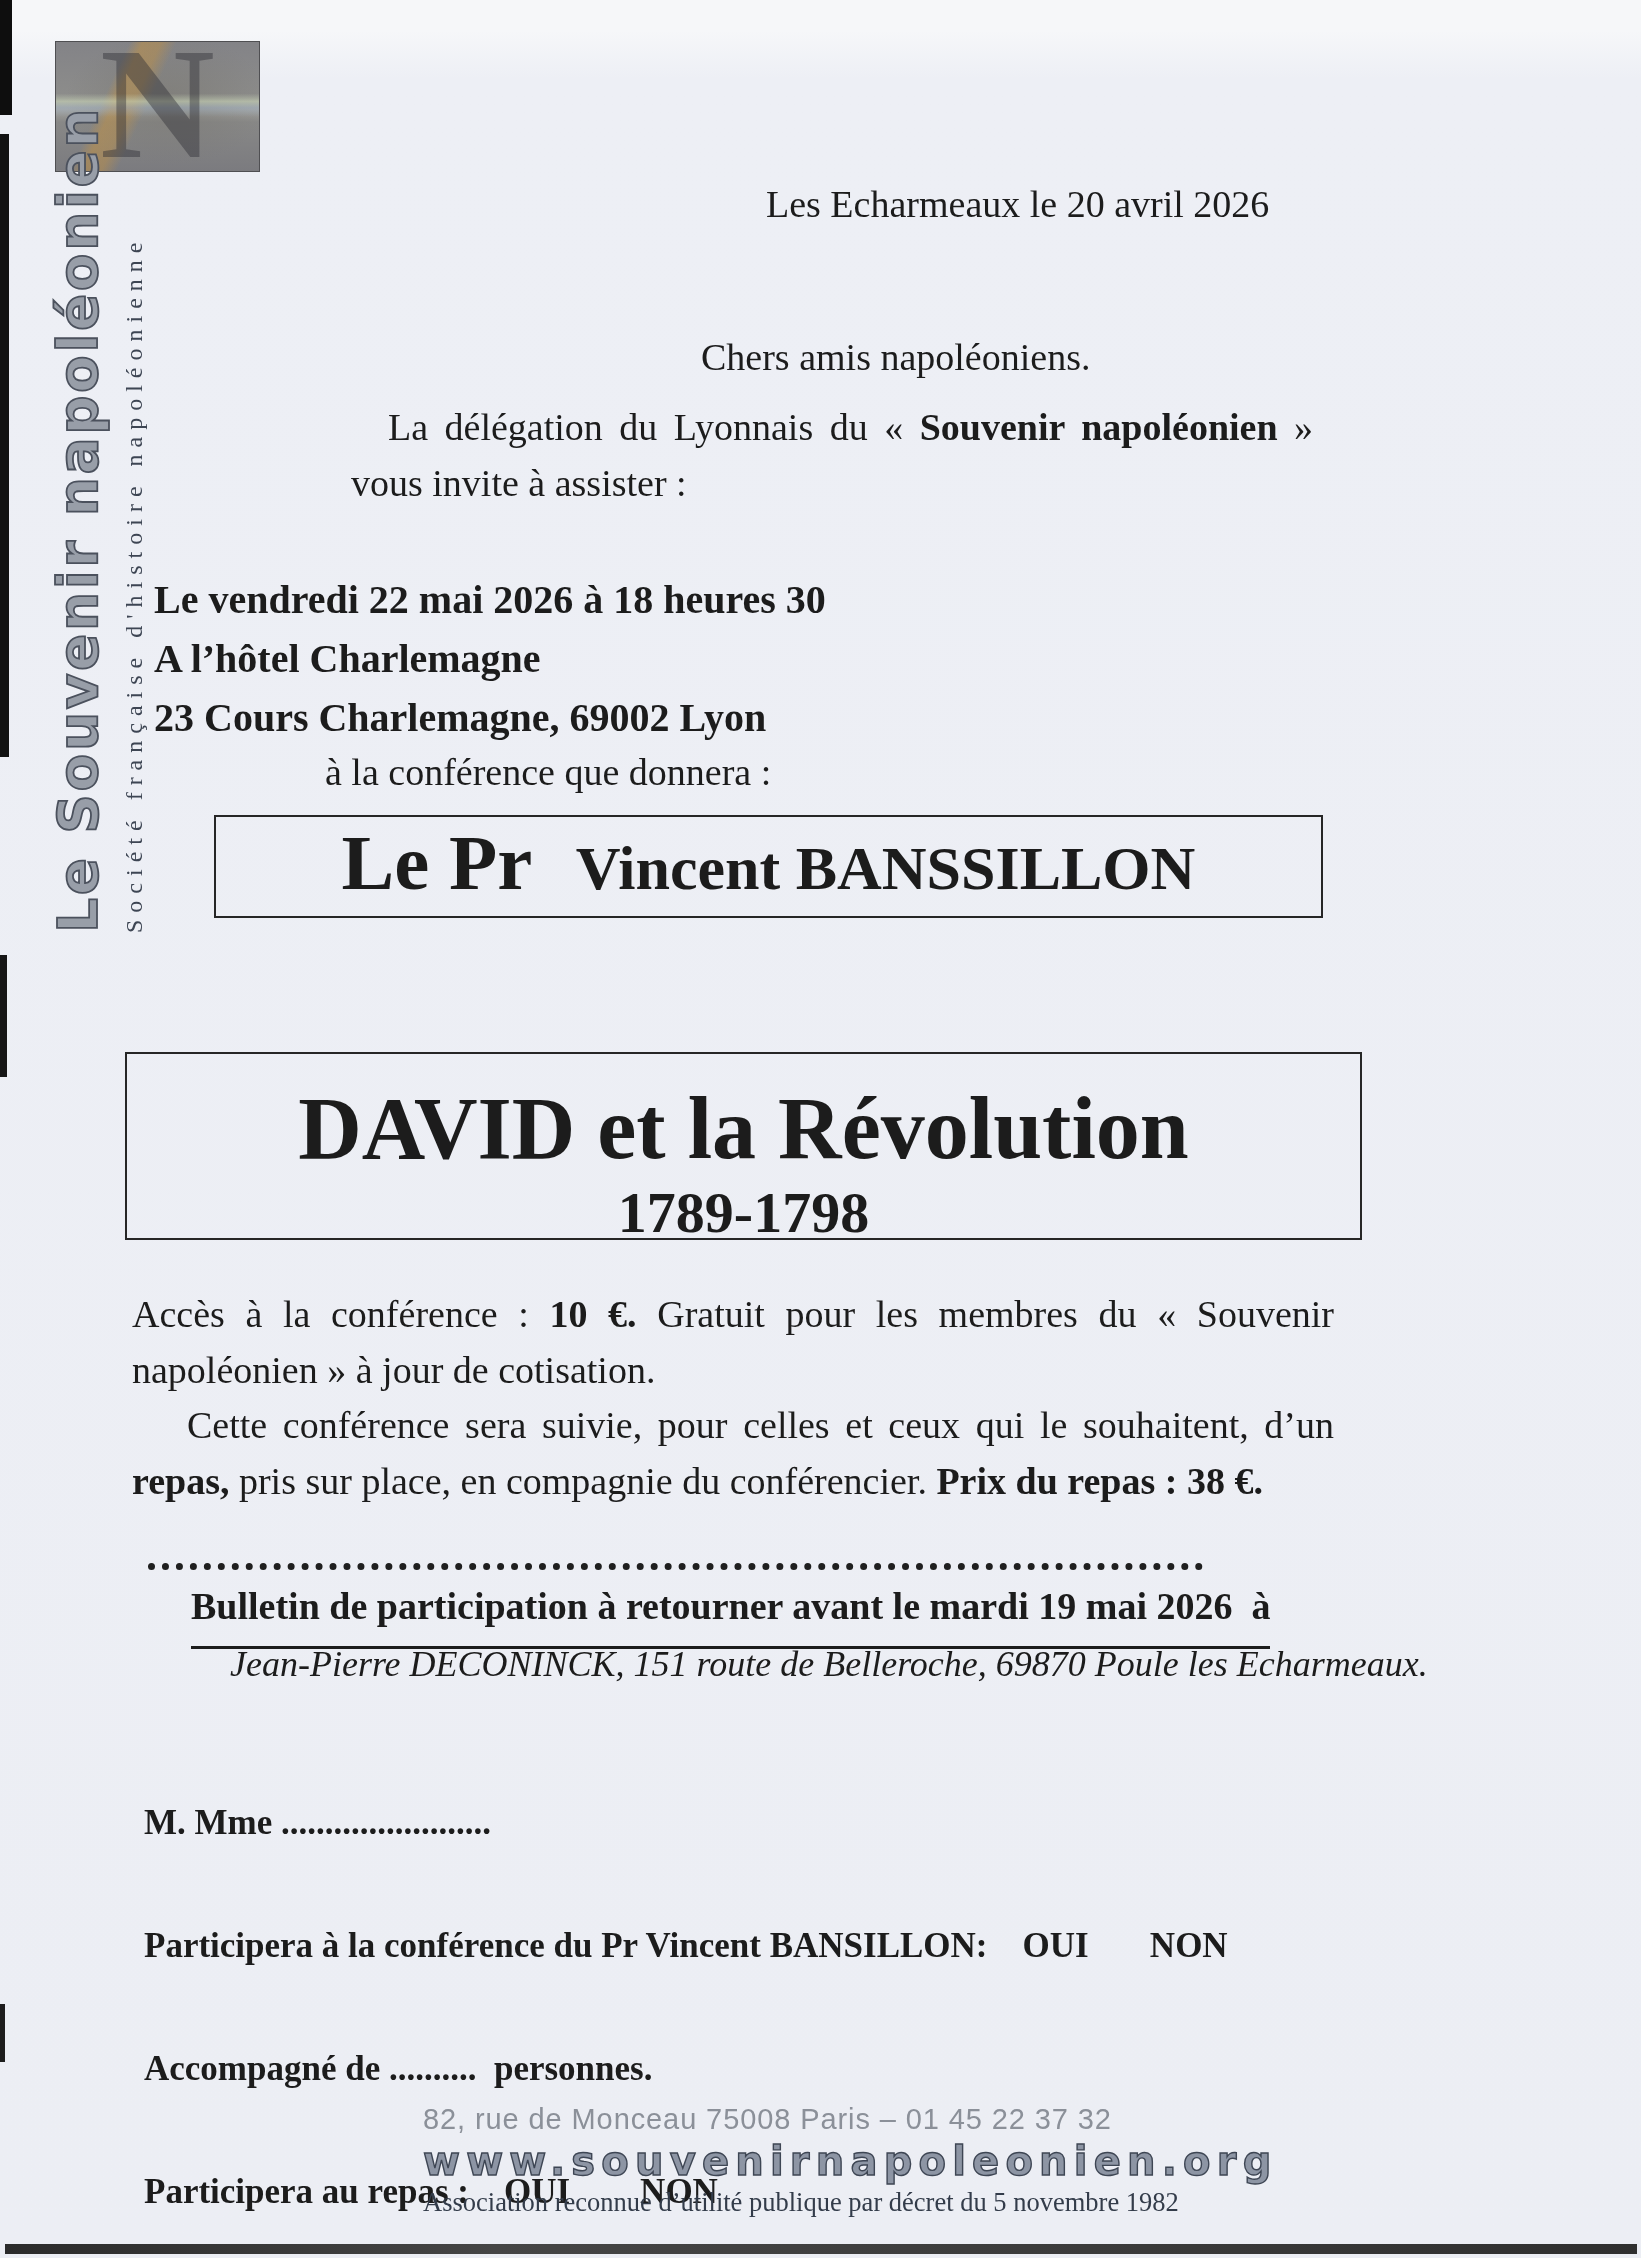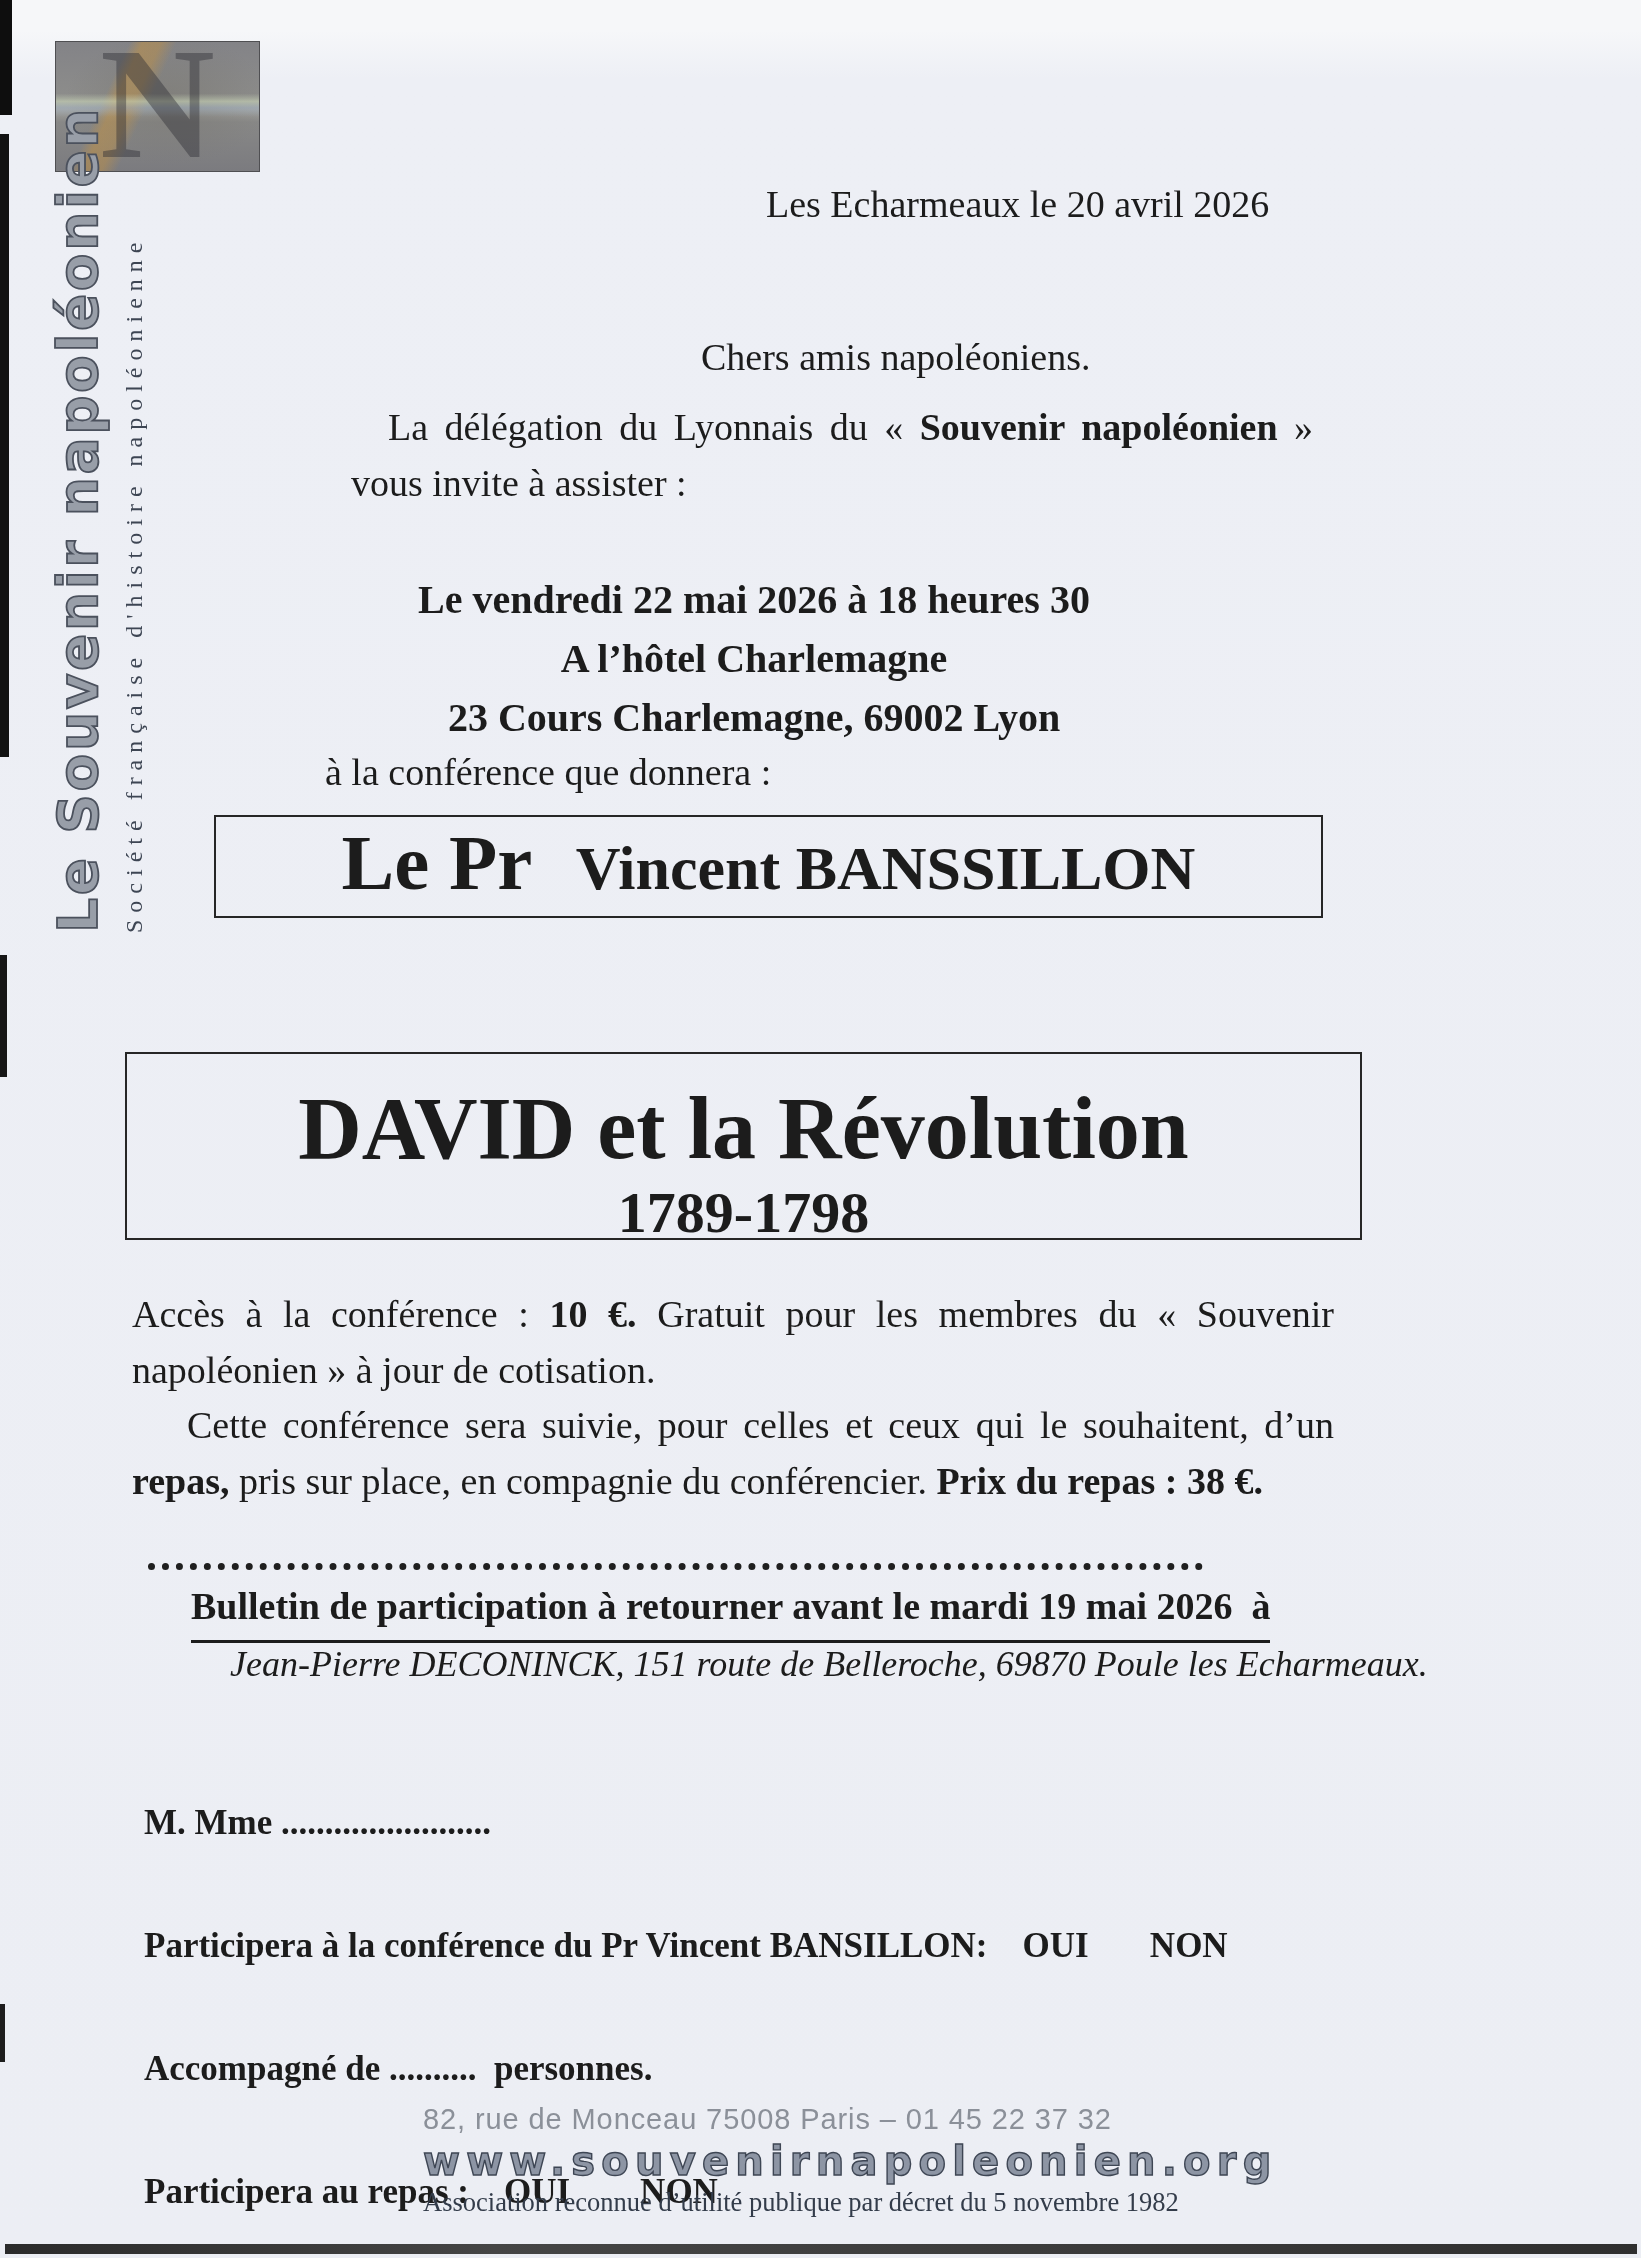--- a/index.html
+++ b/index.html
@@ -56,21 +56,21 @@
     white-space:nowrap;
   }
 
   .dateline{left:766px;top:182px;font-size:38px;}
   .salutation{left:701px;top:335px;font-size:38px;}
 
   .intro{left:351px;top:399px;width:969px;font-size:38px;line-height:56px;}
   .intro-l1{text-indent:37px;word-spacing:7px;white-space:nowrap;}
   .intro b,.b{font-weight:bold;}
 
-  .event{left:154px;top:570px;width:1200px;text-align:center;font-weight:bold;font-size:40px;line-height:59px;}
+  .event{left:154px;top:570px;width:1200px;text-align:left;font-weight:bold;font-size:40px;line-height:59px;}
   .leadin{left:325px;top:750px;font-size:38px;}
 
   .speaker-box{
     left:214px;top:815px;width:1105px;height:99px;
     border:2.6px solid #262626;text-align:center;
     display:flex;align-items:baseline;justify-content:center;gap:24px;
   }
   .speaker-prefix{font-weight:bold;font-size:79px;line-height:92px;margin-right:19.4px;}
   .speaker-name{font-weight:bold;font-size:62px;}
 
@@ -81,21 +81,21 @@
   .title-main{font-weight:bold;font-size:88px;line-height:104px;margin-top:23px;}
   .title-years{font-weight:bold;font-size:58px;line-height:64px;}
 
   .para{font-size:38px;line-height:56px;text-align:justify;}
   .access{left:132px;top:1286px;width:1202px;}
   .meal{left:132px;top:1397px;width:1202px;text-indent:55px;}
 
   .dotted{left:148px;top:1563px;width:1055px;border-top:7px dotted #1f1f1f;height:0;}
 
   .bulletin{left:191px;top:1584px;font-size:38px;font-weight:bold;white-space:pre-wrap;}
-  .bulletin span{border-bottom:3.5px solid #1c1c1c;padding-bottom:13px;}
+  .bulletin span{border-bottom:3.5px solid #1c1c1c;padding-bottom:19px;}
   .bulletin-address{left:182px;top:1643px;font-size:36px;font-style:italic;margin-left:48px;}
 
   .form{left:144px;top:1720px;font-size:35px;font-weight:bold;line-height:41px;white-space:pre-wrap;}
 
   .footer{left:423px;top:2103px;width:1050px;text-align:left;}
   .footer-address{font-family:"Liberation Sans",sans-serif;font-size:29px;color:#8b9099;letter-spacing:0.9px;}
   .footer-website{
     margin-top:1.8px;font-family:"DejaVu Sans",sans-serif;font-weight:700;
     font-size:40px;letter-spacing:6.2px;color:#8d95a4;-webkit-text-stroke:1.4px #3e4654;
   }

